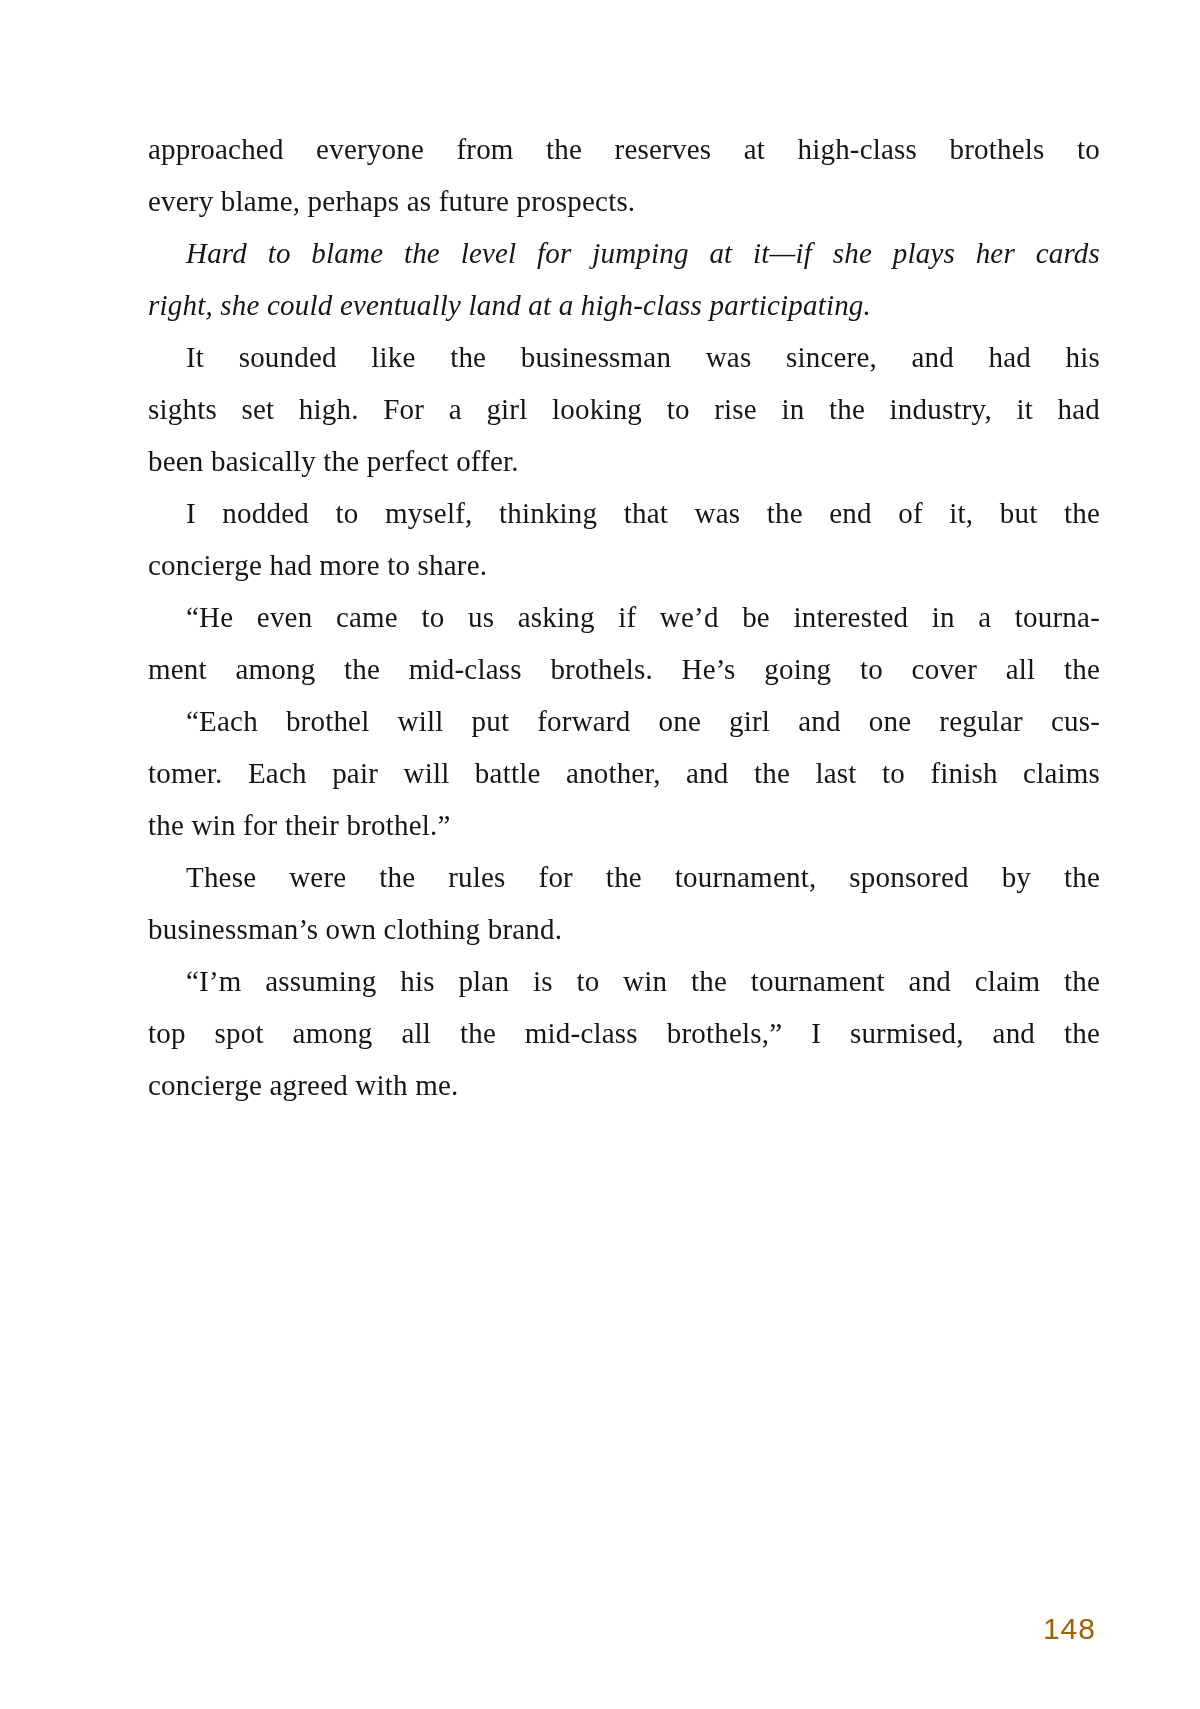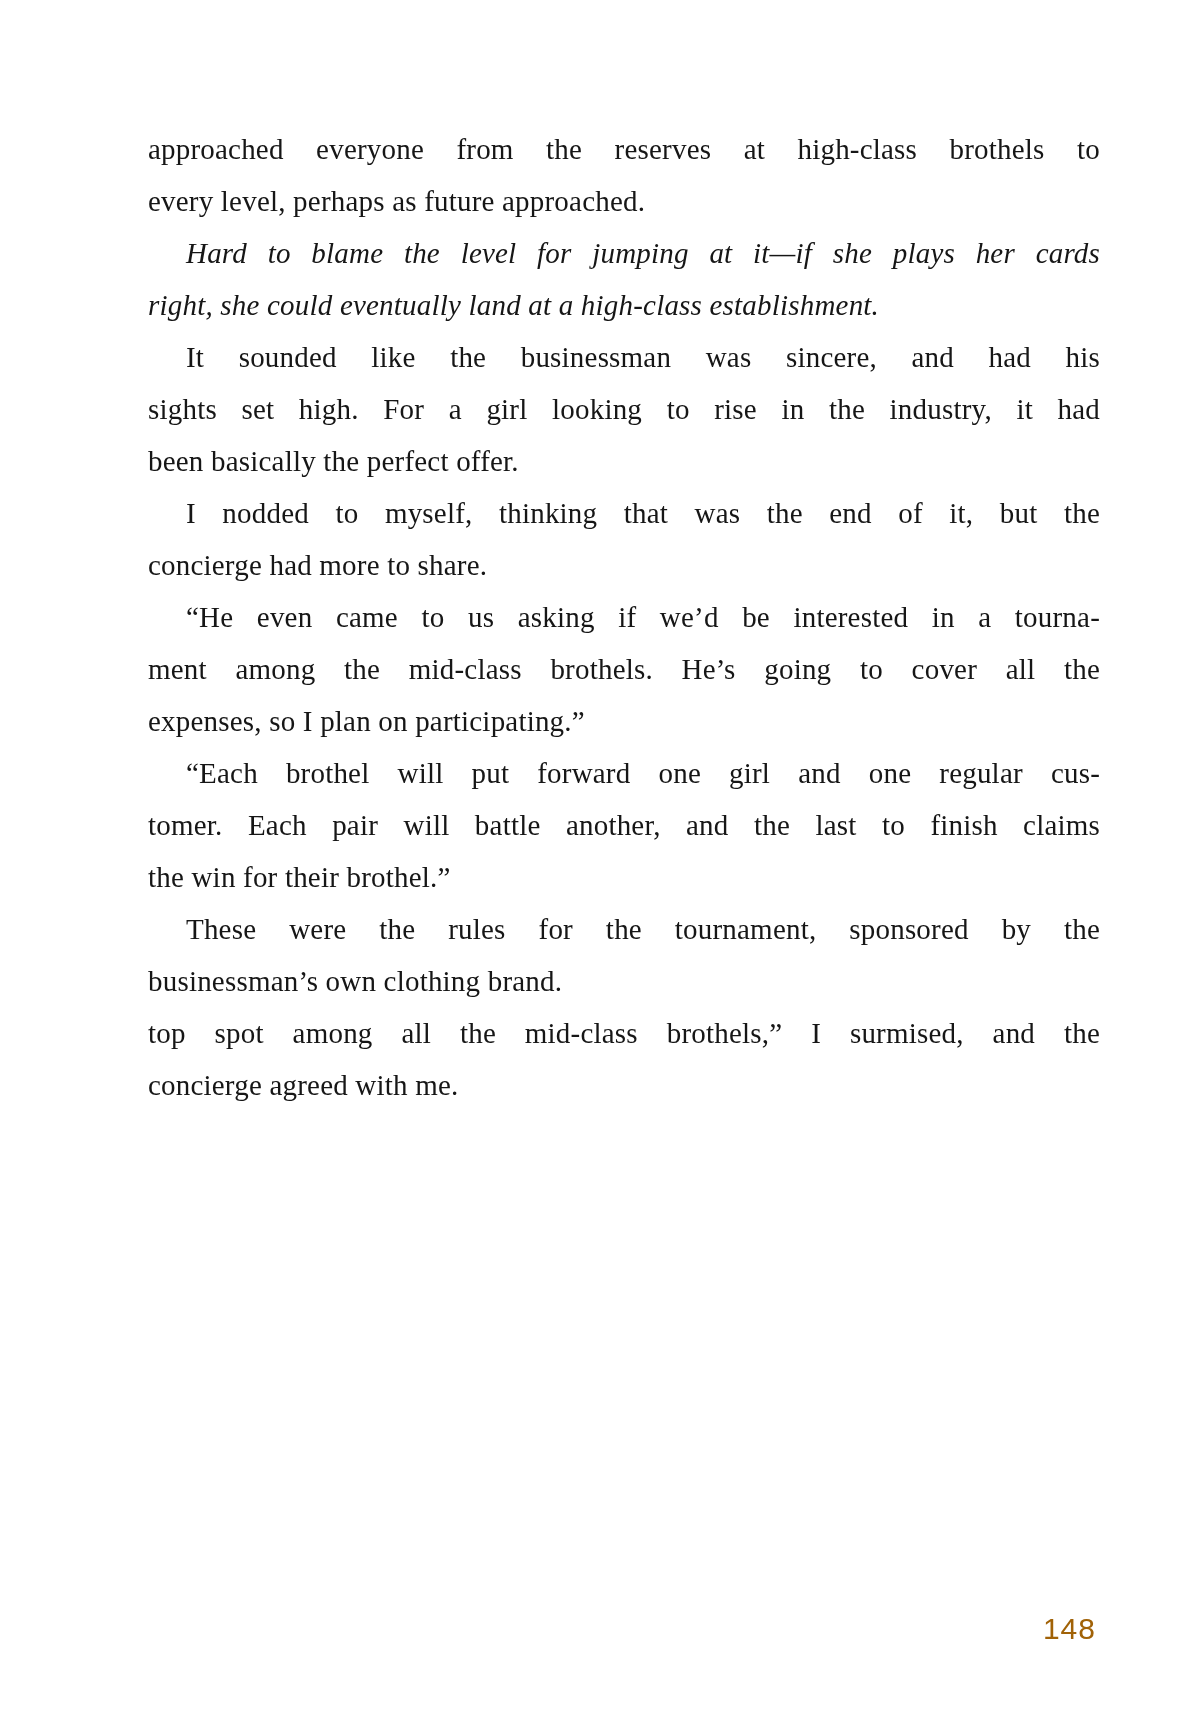--- a/index.html
+++ b/index.html
@@ -60,48 +60,48 @@
     letter-spacing: 1px;
   }
 </style>
 </head>
 <body>
 
 <div class="page">
   <div class="text-block">
       <div class="para">
         <div class="line first">approached everyone from the reserves at high-class brothels to</div>
-        <div class="line last">every level, perhaps as future approached.</div>
+        <div class="line last">every blame, perhaps as future prospects.</div>
       </div>
       <div class="para indent italic">
         <div class="line first">Hard to blame the level for jumping at it—if she plays her cards</div>
-        <div class="line last">right, she could eventually land at a high-class establishment.</div>
+        <div class="line last">right, she could eventually land at a high-class participating.</div>
       </div>
       <div class="para indent">
         <div class="line first">It sounded like the businessman was sincere, and had his</div>
         <div class="line">sights set high. For a girl looking to rise in the industry, it had</div>
         <div class="line last">been basically the perfect offer.</div>
       </div>
       <div class="para indent">
         <div class="line first">I nodded to myself, thinking that was the end of it, but the</div>
         <div class="line last">concierge had more to share.</div>
       </div>
       <div class="para indent">
         <div class="line first">“He even came to us asking if we’d be interested in a tourna-</div>
         <div class="line">ment among the mid-class brothels. He’s going to cover all the</div>
-        <div class="line last">expenses, so I plan on participating.”</div>
       </div>
       <div class="para indent">
         <div class="line first">“Each brothel will put forward one girl and one regular cus-</div>
         <div class="line">tomer. Each pair will battle another, and the last to finish claims</div>
         <div class="line last">the win for their brothel.”</div>
       </div>
       <div class="para indent">
         <div class="line first">These were the rules for the tournament, sponsored by the</div>
         <div class="line last">businessman’s own clothing brand.</div>
       </div>
       <div class="para indent">
+        <div class="line first">“I’m assuming his plan is to win the tournament and claim the</div>
         <div class="line">top spot among all the mid-class brothels,” I surmised, and the</div>
         <div class="line last">concierge agreed with me.</div>
       </div>
     </div>
   <div class="page-number">148</div>
 </div>
 
 </body></html>

